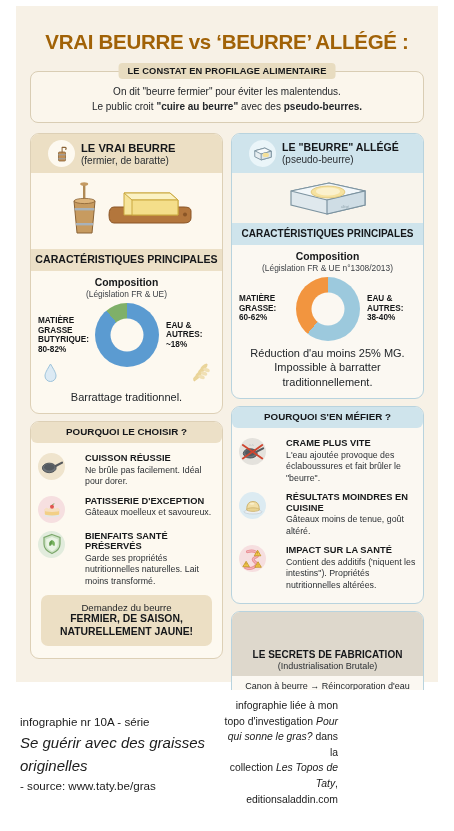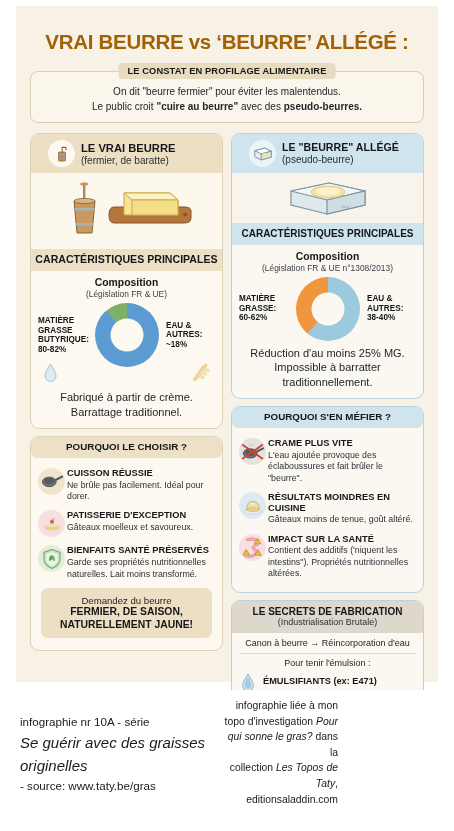--- a/index.html
+++ b/index.html
@@ -145,21 +145,21 @@
 
   .note {
     text-align: center; font-size: 11px; color: #22262a;
     line-height: 1.35; margin-top: 5px;
   }
 
   
   .deco-row { display:flex; justify-content:space-between; align-items:center; padding:0 4px; margin-top:-6px; }
 
   
-  .item { display: flex; gap: 2px; align-items: flex-start; padding: 4px 0; }
+  .item { display: flex; gap: 20px; align-items: flex-start; padding: 4px 0; }
   .item-ico {
     width: 27px; height: 27px; border-radius: 50%;
     flex: 0 0 27px; display: flex; align-items: center; justify-content: center;
   }
   .item-ico.cream { background: #efe4cd; }
   .item-ico.pink  { background: #f6dfe0; }
   .item-ico.blue  { background: #dcebf2; }
   .item-ico.gray  { background: #e4e2dd; }
   .item-ico.green { background: #e2ecdd; }
   .item-txt { flex: 1; }
@@ -174,21 +174,21 @@
     text-align: center;
     padding: 7px 16px;
   }
   .cta-1 { font-size: 9.6px; color: #1d2024; }
   .cta-2 { font-size: 10.4px; font-weight: bold; color: #15171a; line-height: 1.22; }
 
   
   .secrets-head {
     background: #ded8cc; text-align: center; padding: 5px 4px; line-height: 1.15;
   }
-  .secrets-h1 { font-size: 10px; font-weight: bold; color: #15171a; }
+  .secrets-h1 { font-size: 10px; font-weight: bold; color: #15171a; margin-top: 32px; }
   .secrets-h2 { font-size: 9px; color: #2b2f33; }
   .secrets-line {
     text-align: center; font-size: 9px; color: #22262a;
     padding: 5px 2px; border-bottom: 1px solid #e2dacb;
   }
   .secrets-sub { text-align: center; font-size: 9px; color: #22262a; padding: 4px 0 2px 0; }
   .ing { display: flex; align-items: center; gap: 6px; padding: 2px 0; }
   .ing-txt { font-size: 9.2px; font-weight: bold; color: #16181a; line-height: 1.2; }
   .secrets-foot { text-align: center; font-size: 9px; color: #22262a; padding: 4px 0 2px 0; }
 
@@ -296,21 +296,20 @@
               <ellipse cx="16.5" cy="9.5" rx="4" ry="2" fill="#ead59a" transform="rotate(-40 16.5 9.5)"></ellipse>
               <ellipse cx="14" cy="13" rx="4" ry="2" fill="#ead59a" transform="rotate(-40 14 13)"></ellipse>
               <ellipse cx="11.5" cy="16.5" rx="4" ry="2" fill="#ead59a" transform="rotate(-40 11.5 16.5)"></ellipse>
               <ellipse cx="21.5" cy="9" rx="3.4" ry="1.8" fill="#f0e0b4" transform="rotate(20 21.5 9)"></ellipse>
               <ellipse cx="19" cy="12.5" rx="3.4" ry="1.8" fill="#f0e0b4" transform="rotate(20 19 12.5)"></ellipse>
               <ellipse cx="16.5" cy="16" rx="3.4" ry="1.8" fill="#f0e0b4" transform="rotate(20 16.5 16)"></ellipse>
             </svg>
           </div>
 
           <div class="note">
-            <div>Fabriqué à partir de crème.</div>
             <div>Barrattage traditionnel.</div>
           </div>
         </div>
       </div>
 
       <div class="card left">
         <div class="band left sm">POURQUOI LE CHOISIR ?</div>
         <div class="body">
 
           <div class="item">

